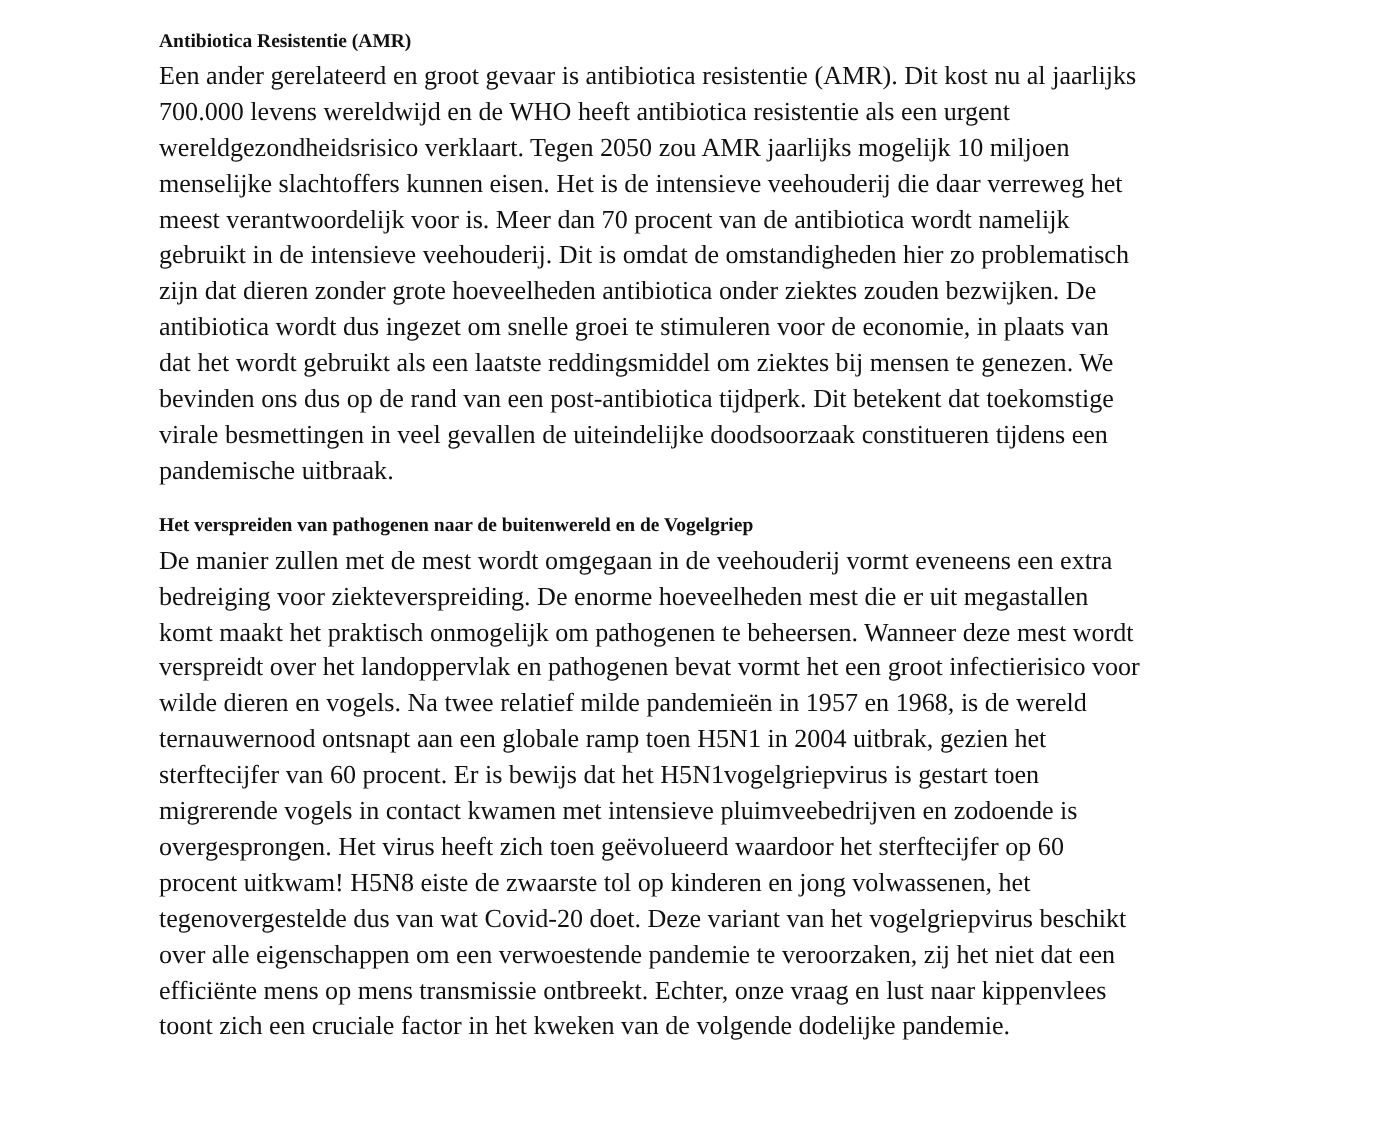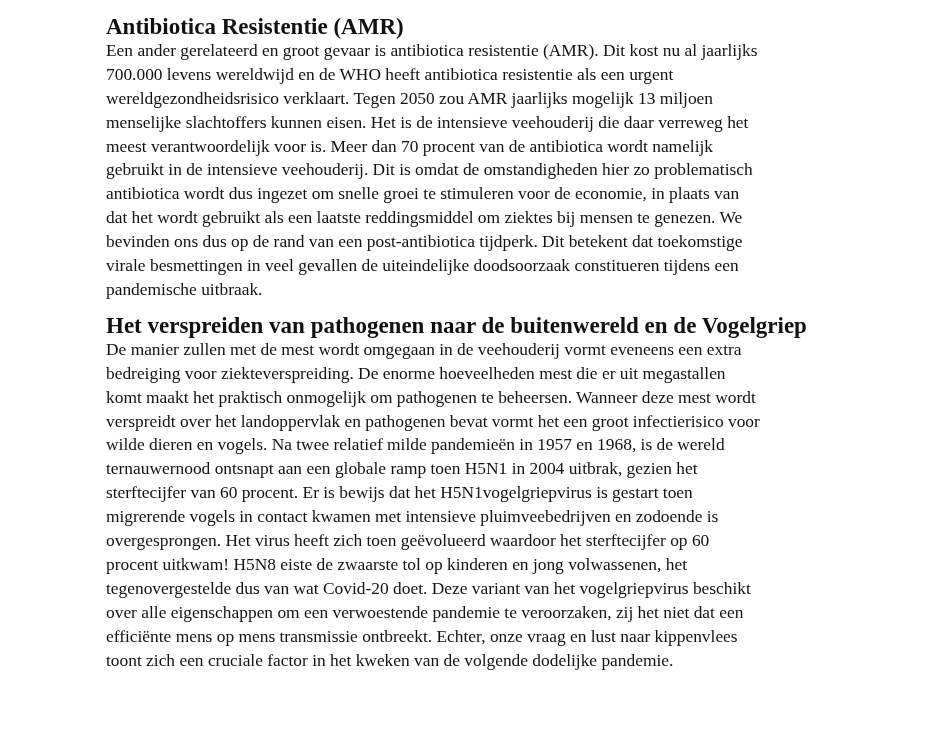--- a/index.html
+++ b/index.html
@@ -21,43 +21,44 @@
       font-family: "Liberation Serif", "DejaVu Serif", serif;
       font-size: 17.4px;
       line-height: 23.9px;
       color: #111111;
     }
     .section { margin: 0; }
     .section + .section { margin-top: 12px; }
     .heading {
       font-weight: bold;
       margin: 0;
-      font-size: 23px;
+      font-size: 13px;
       line-height: 23.9px;
     }
     .line {
       display: block;
       white-space: nowrap;
       margin: 0;
     }
   </style>
 </head>
 <body>
 
 <div class="page">
 
   <div class="section">
     <h2 class="heading">Antibiotica Resistentie (AMR)</h2>
     <div class="body">
       <span class="line">Een ander gerelateerd en groot gevaar is antibiotica resistentie (AMR). Dit kost nu al jaarlijks</span>
       <span class="line">700.000 levens wereldwijd en de WHO heeft antibiotica resistentie als een urgent</span>
-      <span class="line">wereldgezondheidsrisico verklaart. Tegen 2050 zou AMR jaarlijks mogelijk 13 miljoen</span>
+      <span class="line">wereldgezondheidsrisico verklaart. Tegen 2050 zou AMR jaarlijks mogelijk 10 miljoen</span>
       <span class="line">menselijke slachtoffers kunnen eisen. Het is de intensieve veehouderij die daar verreweg het</span>
       <span class="line">meest verantwoordelijk voor is. Meer dan 70 procent van de antibiotica wordt namelijk</span>
       <span class="line">gebruikt in de intensieve veehouderij. Dit is omdat de omstandigheden hier zo problematisch</span>
+      <span class="line">zijn dat dieren zonder grote hoeveelheden antibiotica onder ziektes zouden bezwijken. De</span>
       <span class="line">antibiotica wordt dus ingezet om snelle groei te stimuleren voor de economie, in plaats van</span>
       <span class="line">dat het wordt gebruikt als een laatste reddingsmiddel om ziektes bij mensen te genezen. We</span>
       <span class="line">bevinden ons dus op de rand van een post-antibiotica tijdperk. Dit betekent dat toekomstige</span>
       <span class="line">virale besmettingen in veel gevallen de uiteindelijke doodsoorzaak constitueren tijdens een</span>
       <span class="line">pandemische uitbraak.</span>
     </div>
   </div>
 
   <div class="section">
     <h2 class="heading">Het verspreiden van pathogenen naar de buitenwereld en de Vogelgriep</h2>

